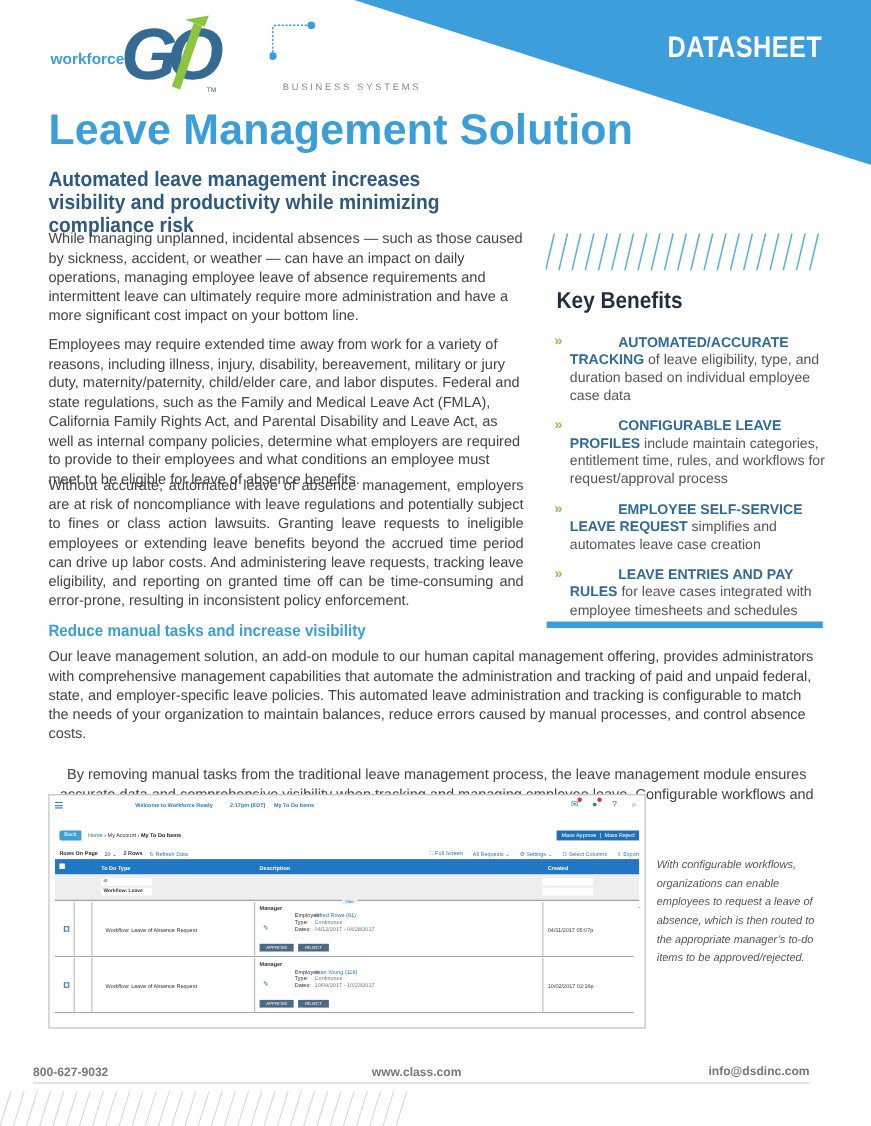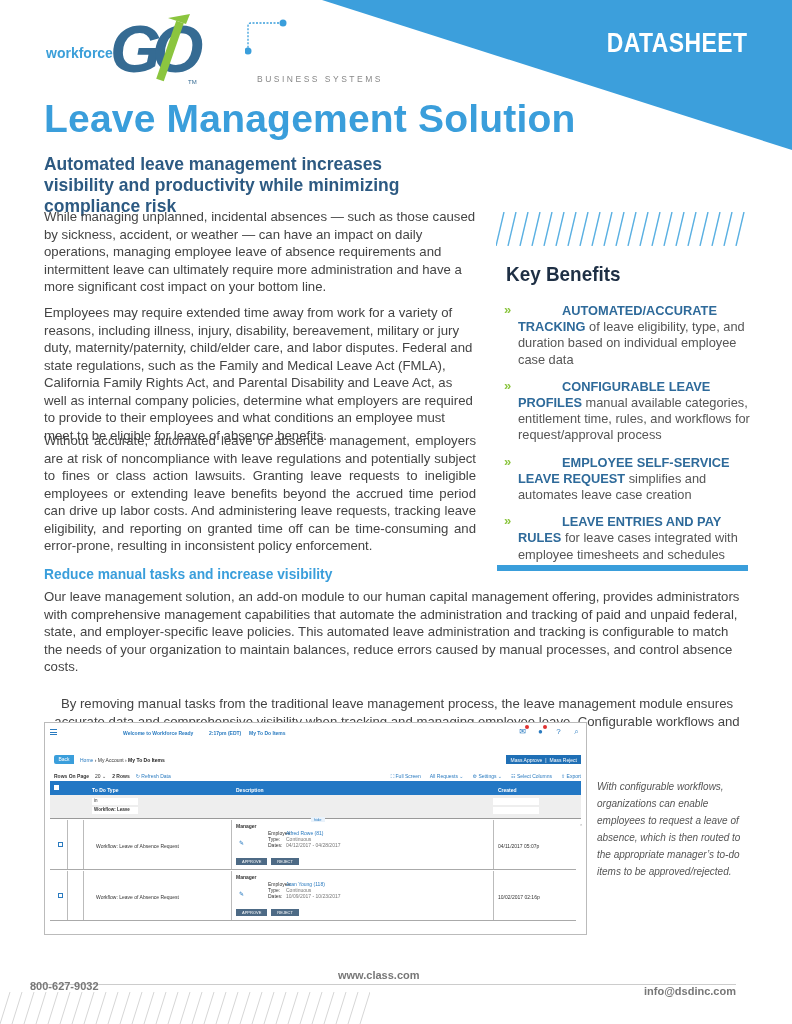--- a/index.html
+++ b/index.html
@@ -77,23 +77,23 @@
   .shot .row .det .emp { color: #2a7bc0; }
   .shot .row .btns { position: absolute; left: 186px; top: 38px; display: flex; gap: 4px; }
   .shot .row .btns span { background: #4d6a85; color: #fff; padding: 1px 6px; font-size: 4px; }
   .shot .row .created { position: absolute; left: 448px; top: 23px; }
   .shot .scroll { position: absolute; right: 1px; top: 98px; width: 7px; height: 110px; }
   .shot .scroll .up { position: absolute; left: 1px; top: 2px; font-size: 5px; color: #999; }
 
   .caption { position: absolute; left: 597px; top: 778px; width: 150px; font-size: 10px; line-height: 17px; font-style: italic; color: #555; }
 
   .footer { position: absolute; left: 30px; top: 967px; width: 706px; height: 18px; border-bottom: 1px solid #ccc; font-size: 11px; font-weight: bold; color: #777; }
-  .footer .ph { position: absolute; left: 0; top: 13px; text-align: right; }
+  .footer .ph { position: absolute; left: 0; top: 2px; text-align: right; }
   .footer .web { position: absolute; left: 308px; top: 2px; }
-  .footer .mail { position: absolute; right: 0; top: 18px; text-align: center; }
+  .footer .mail { position: absolute; right: 0; top: 1px; text-align: center; }
   .stripes-bot { position: absolute; left: 0; top: 992px; width: 370px; height: 32px; }
 </style>
 </head>
 <body>
 
 <div class="corner">
   <svg width="470" height="150" viewBox="0 0 470 150">
     <polygon points="0,0 470,0 470,150" fill="#3c9fdc"></polygon>
   </svg>
 </div>
@@ -148,21 +148,21 @@
         <line x1="212" y1="0" x2="204" y2="34"></line>
       <line x1="224" y1="0" x2="216" y2="34"></line>
         <line x1="236" y1="0" x2="228" y2="34"></line>
         <line x1="248" y1="0" x2="240" y2="34"></line>
     </g>
   </svg>
 </div>
 <h3 class="kb-title">Key Benefits</h3>
 <ul class="kb-list">
   <li><span class="arrow">»</span><span class="hl">AUTOMATED/ACCURATE TRACKING</span><span> of leave eligibility, type, and duration based on individual employee case data</span></li>
-  <li><span class="arrow">»</span><span class="hl">CONFIGURABLE LEAVE PROFILES</span><span> manual available categories, entitlement time, rules, and workflows for request/approval process</span></li>
+  <li><span class="arrow">»</span><span class="hl">CONFIGURABLE LEAVE PROFILES</span><span> include maintain categories, entitlement time, rules, and workflows for request/approval process</span></li>
   <li><span class="arrow">»</span><span class="hl">EMPLOYEE SELF-SERVICE LEAVE REQUEST</span><span> simplifies and automates leave case creation</span></li>
   <li><span class="arrow">»</span><span class="hl">LEAVE ENTRIES AND PAY RULES</span><span> for leave cases integrated with employee timesheets and schedules</span></li>
 </ul>
 <div class="blue-bar"></div>
 
 <h3 class="sec-head">Reduce manual tasks and increase visibility</h3>
 <p class="full-col p4">Our leave management solution, an add-on module to our human capital management offering, provides administrators with comprehensive management capabilities that automate the administration and tracking of paid and unpaid federal, state, and employer-specific leave policies. This automated leave administration and tracking is configurable to match the needs of your organization to maintain balances, reduce errors caused by manual processes, and control absence costs.</p>
 <p class="full-col p5">By removing manual tasks from the traditional leave management process, the leave management module ensures accurate data and comprehensive visibility when tracking and managing employee leave. Configurable workflows and notifications streamline</p>
 
 <div class="shot">

